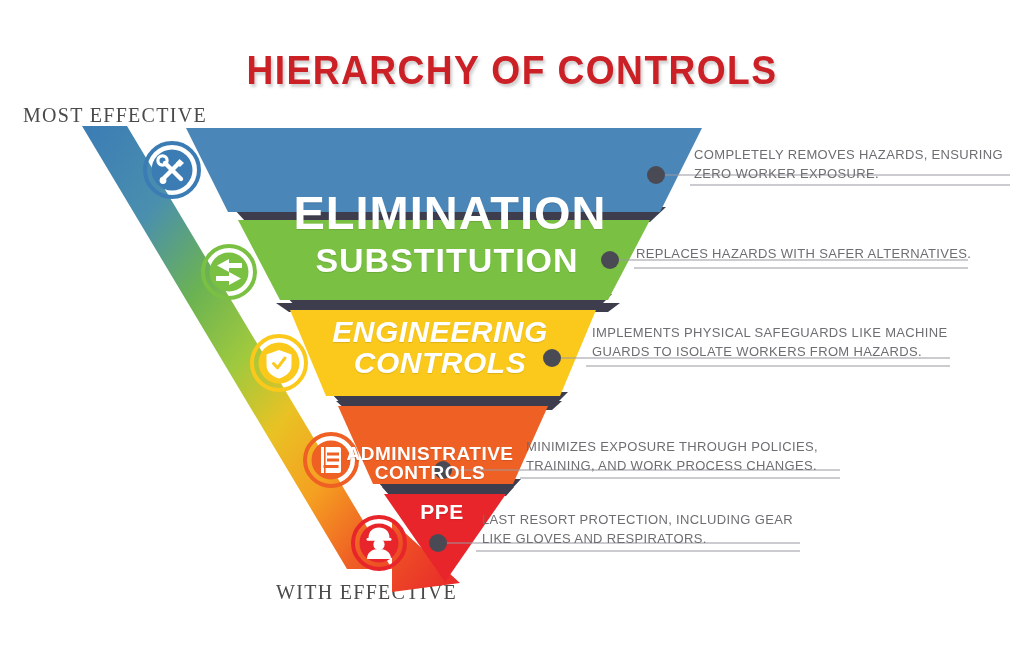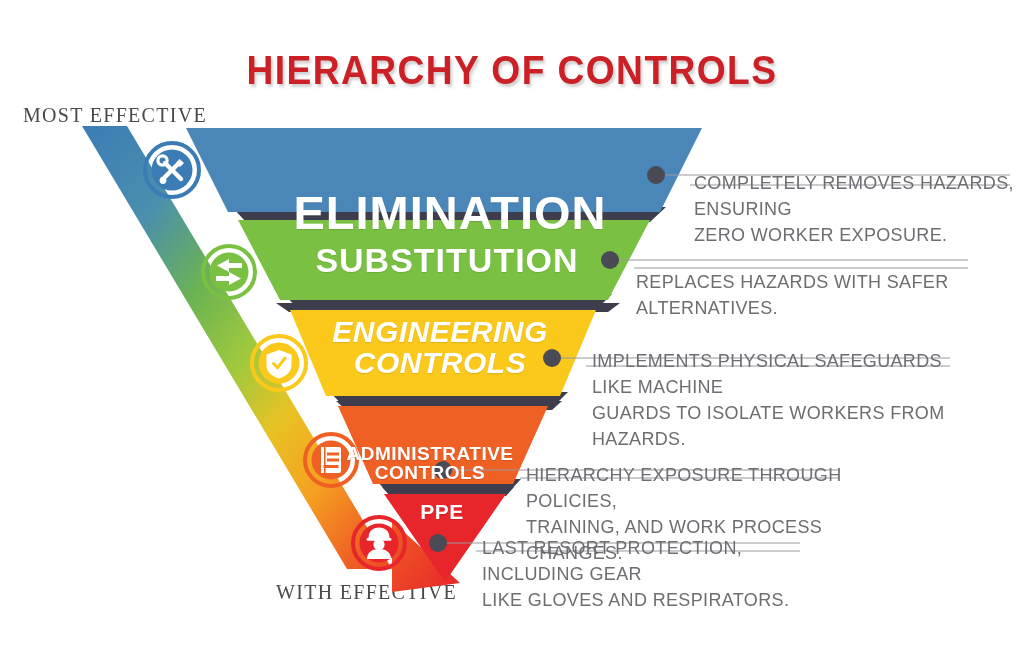--- a/index.html
+++ b/index.html
@@ -72,26 +72,25 @@
   #band-label-0 { left: 210px; top: 152px; width: 480px; font-size: 47px; letter-spacing: 1px; margin-top: 37px; }
   #band-label-1 { left: 242px; top: 243px; width: 410px; font-size: 34px; letter-spacing: 1px; }
   #band-label-2 { left: 300px; top: 317px; width: 280px; font-size: 30px; font-style: italic; }
   #band-label-3 { left: 330px; top: 423px; width: 200px; font-size: 19px; margin-top: 21px; }
   #band-label-4 { left: 382px; top: 501px; width: 120px; font-size: 21px; }
 
   
   .callout {
     position: absolute;
     font-family: "Liberation Sans", sans-serif;
-    font-size: 18px;
+    font-size: 13px;
     letter-spacing: 0.35px;
     line-height: 1.45;
     color: #6e6e72;
     white-space: pre-line;
-    margin-top: 24px;
   }
   #callout-0 { left: 694px; top: 146px; width: 320px; }
   #callout-1 { left: 636px; top: 245px; width: 350px; }
   #callout-2 { left: 592px; top: 324px; width: 360px; }
   #callout-3 { left: 526px; top: 438px; width: 320px; }
   #callout-4 { left: 482px; top: 511px; width: 320px; }
 </style>
 </head>
 <body>
 
@@ -244,18 +243,18 @@
 CONTROLS</div>
   <div class="band-label" id="band-label-3">ADMINISTRATIVE
 CONTROLS</div>
   <div class="band-label" id="band-label-4">PPE</div>
 
   <div class="callout" id="callout-0">COMPLETELY REMOVES HAZARDS, ENSURING
 ZERO WORKER EXPOSURE.</div>
   <div class="callout" id="callout-2">IMPLEMENTS PHYSICAL SAFEGUARDS LIKE MACHINE
 GUARDS TO ISOLATE WORKERS FROM HAZARDS.</div>
   <div class="callout" id="callout-1">REPLACES HAZARDS WITH SAFER ALTERNATIVES.</div>
-  <div class="callout" id="callout-3">HIERARCHY EXPOSURE THROUGH POLICIES,
+  <div class="callout" id="callout-3">MINIMIZES EXPOSURE THROUGH POLICIES,
 TRAINING, AND WORK PROCESS CHANGES.</div>
   <div class="callout" id="callout-4">LAST RESORT PROTECTION, INCLUDING GEAR
 LIKE GLOVES AND RESPIRATORS.</div>
 
 </div>
 
 </body></html>

